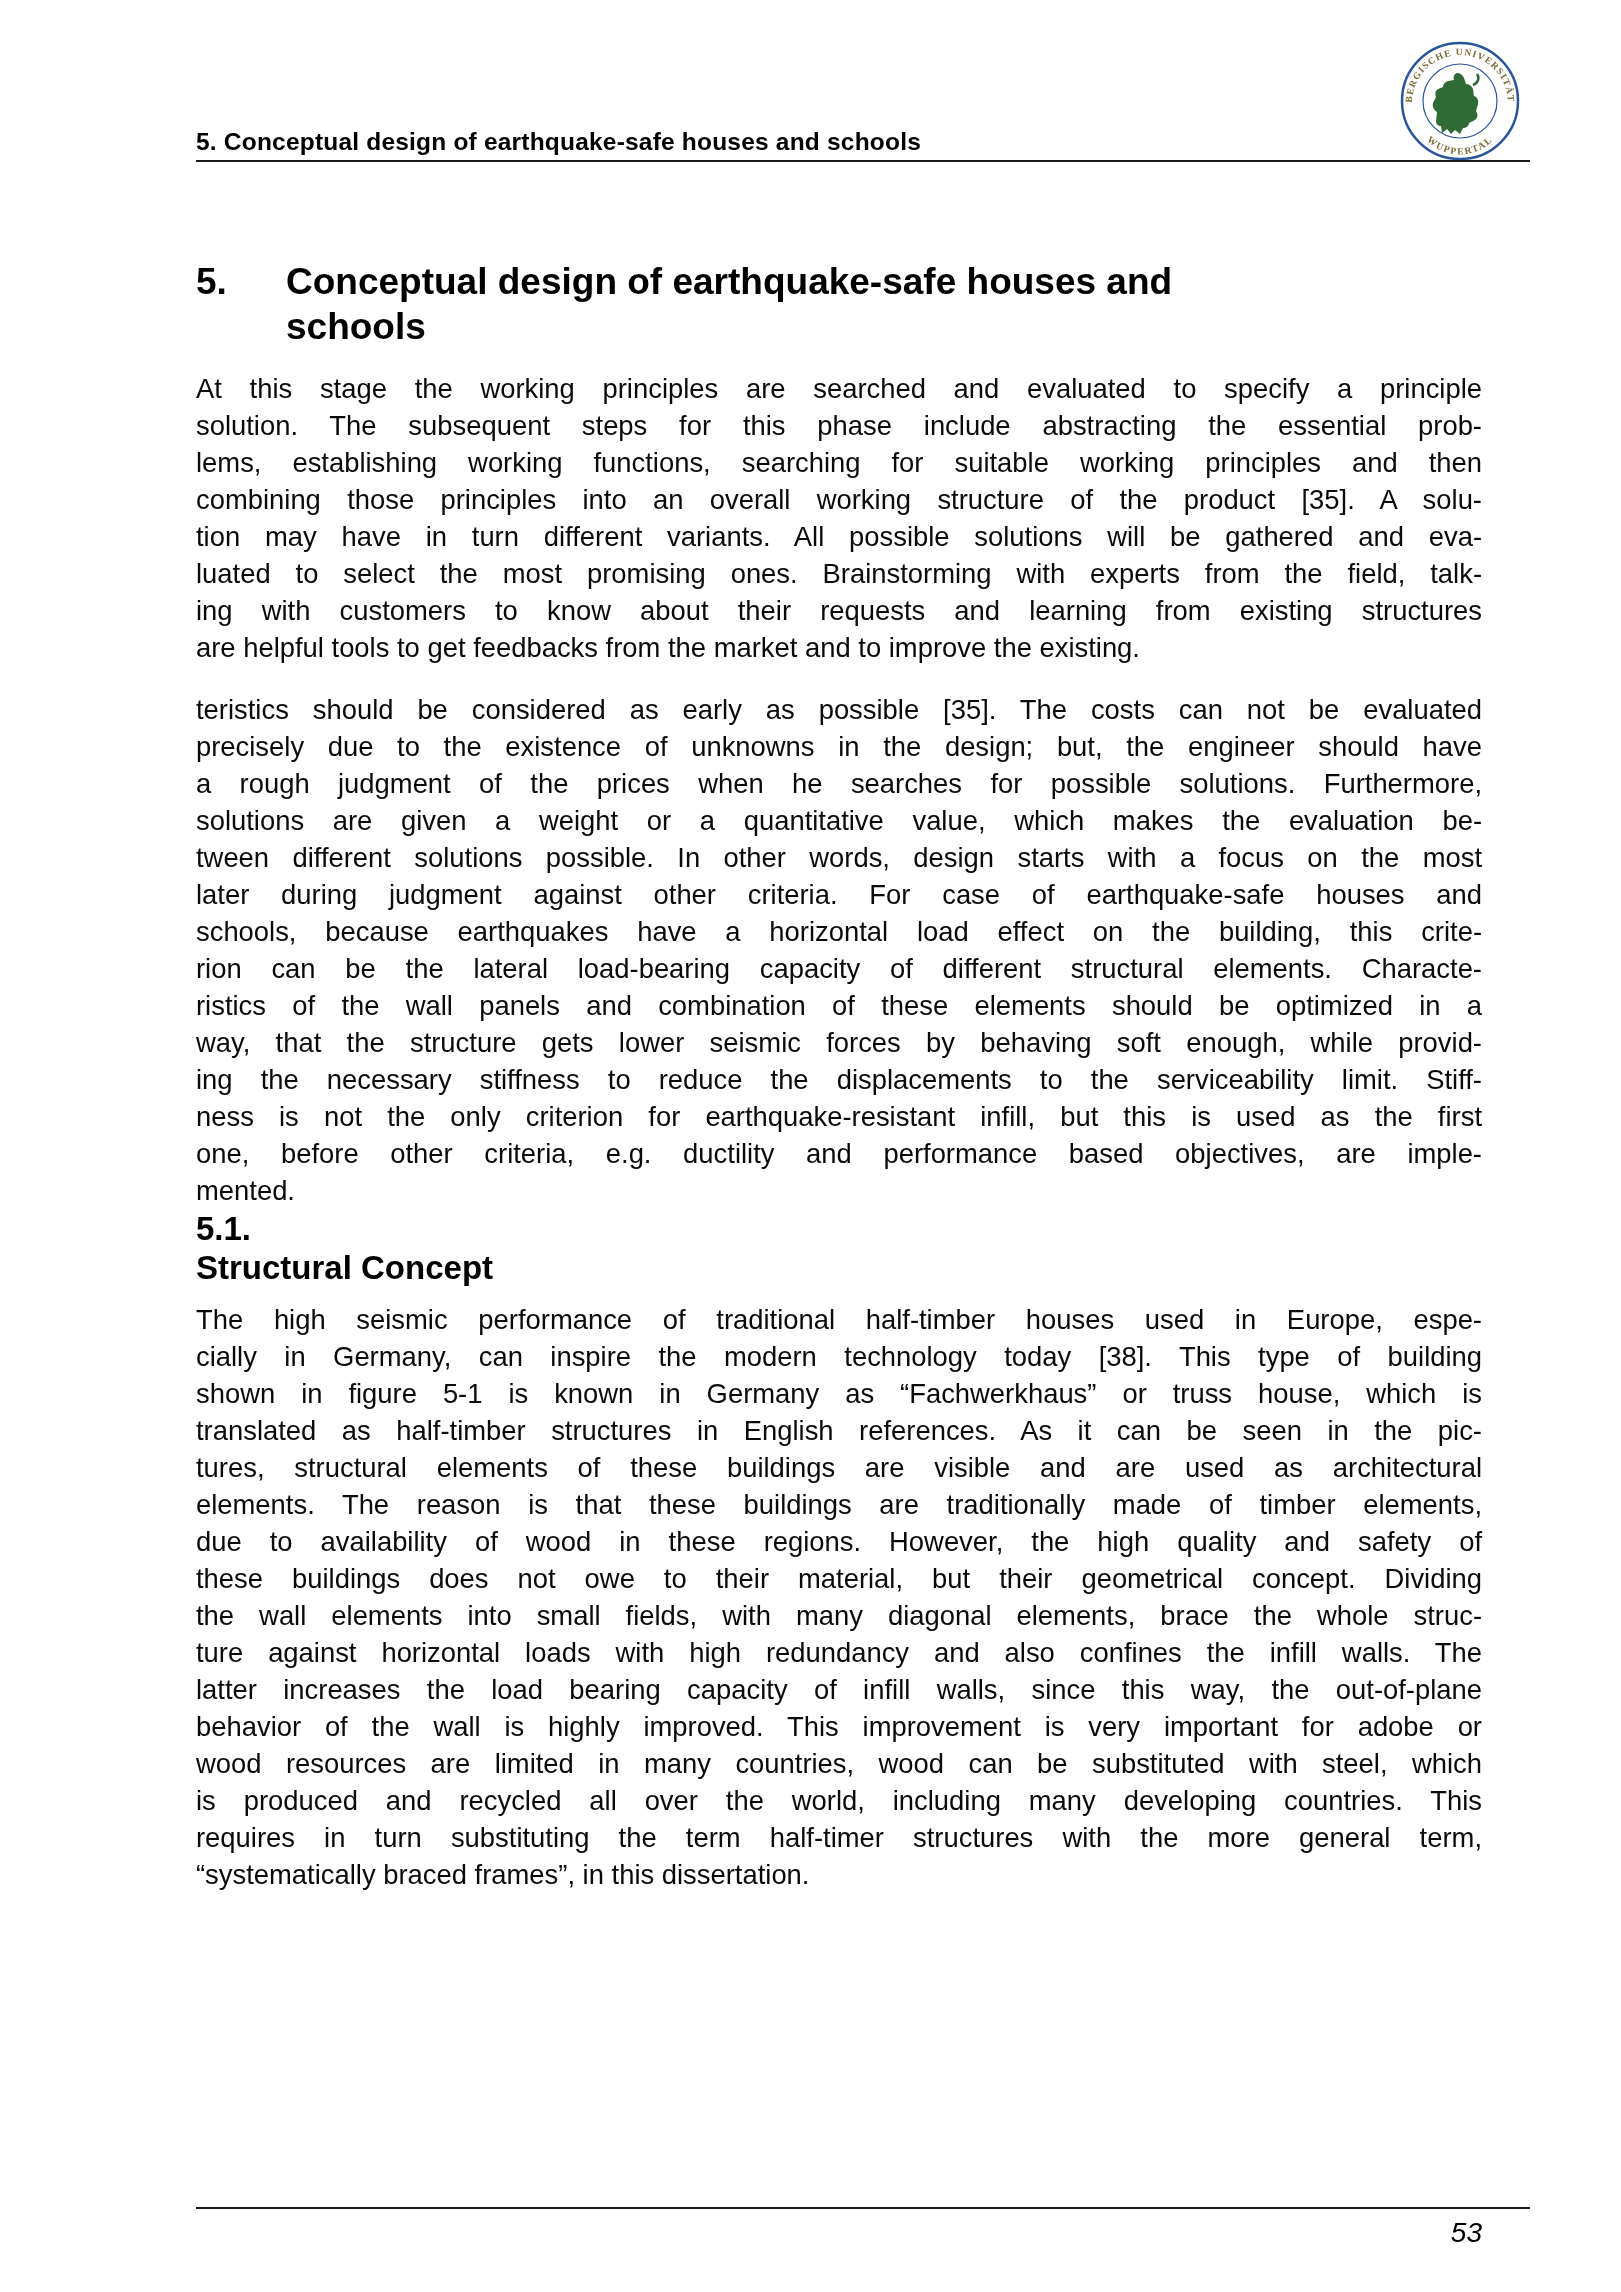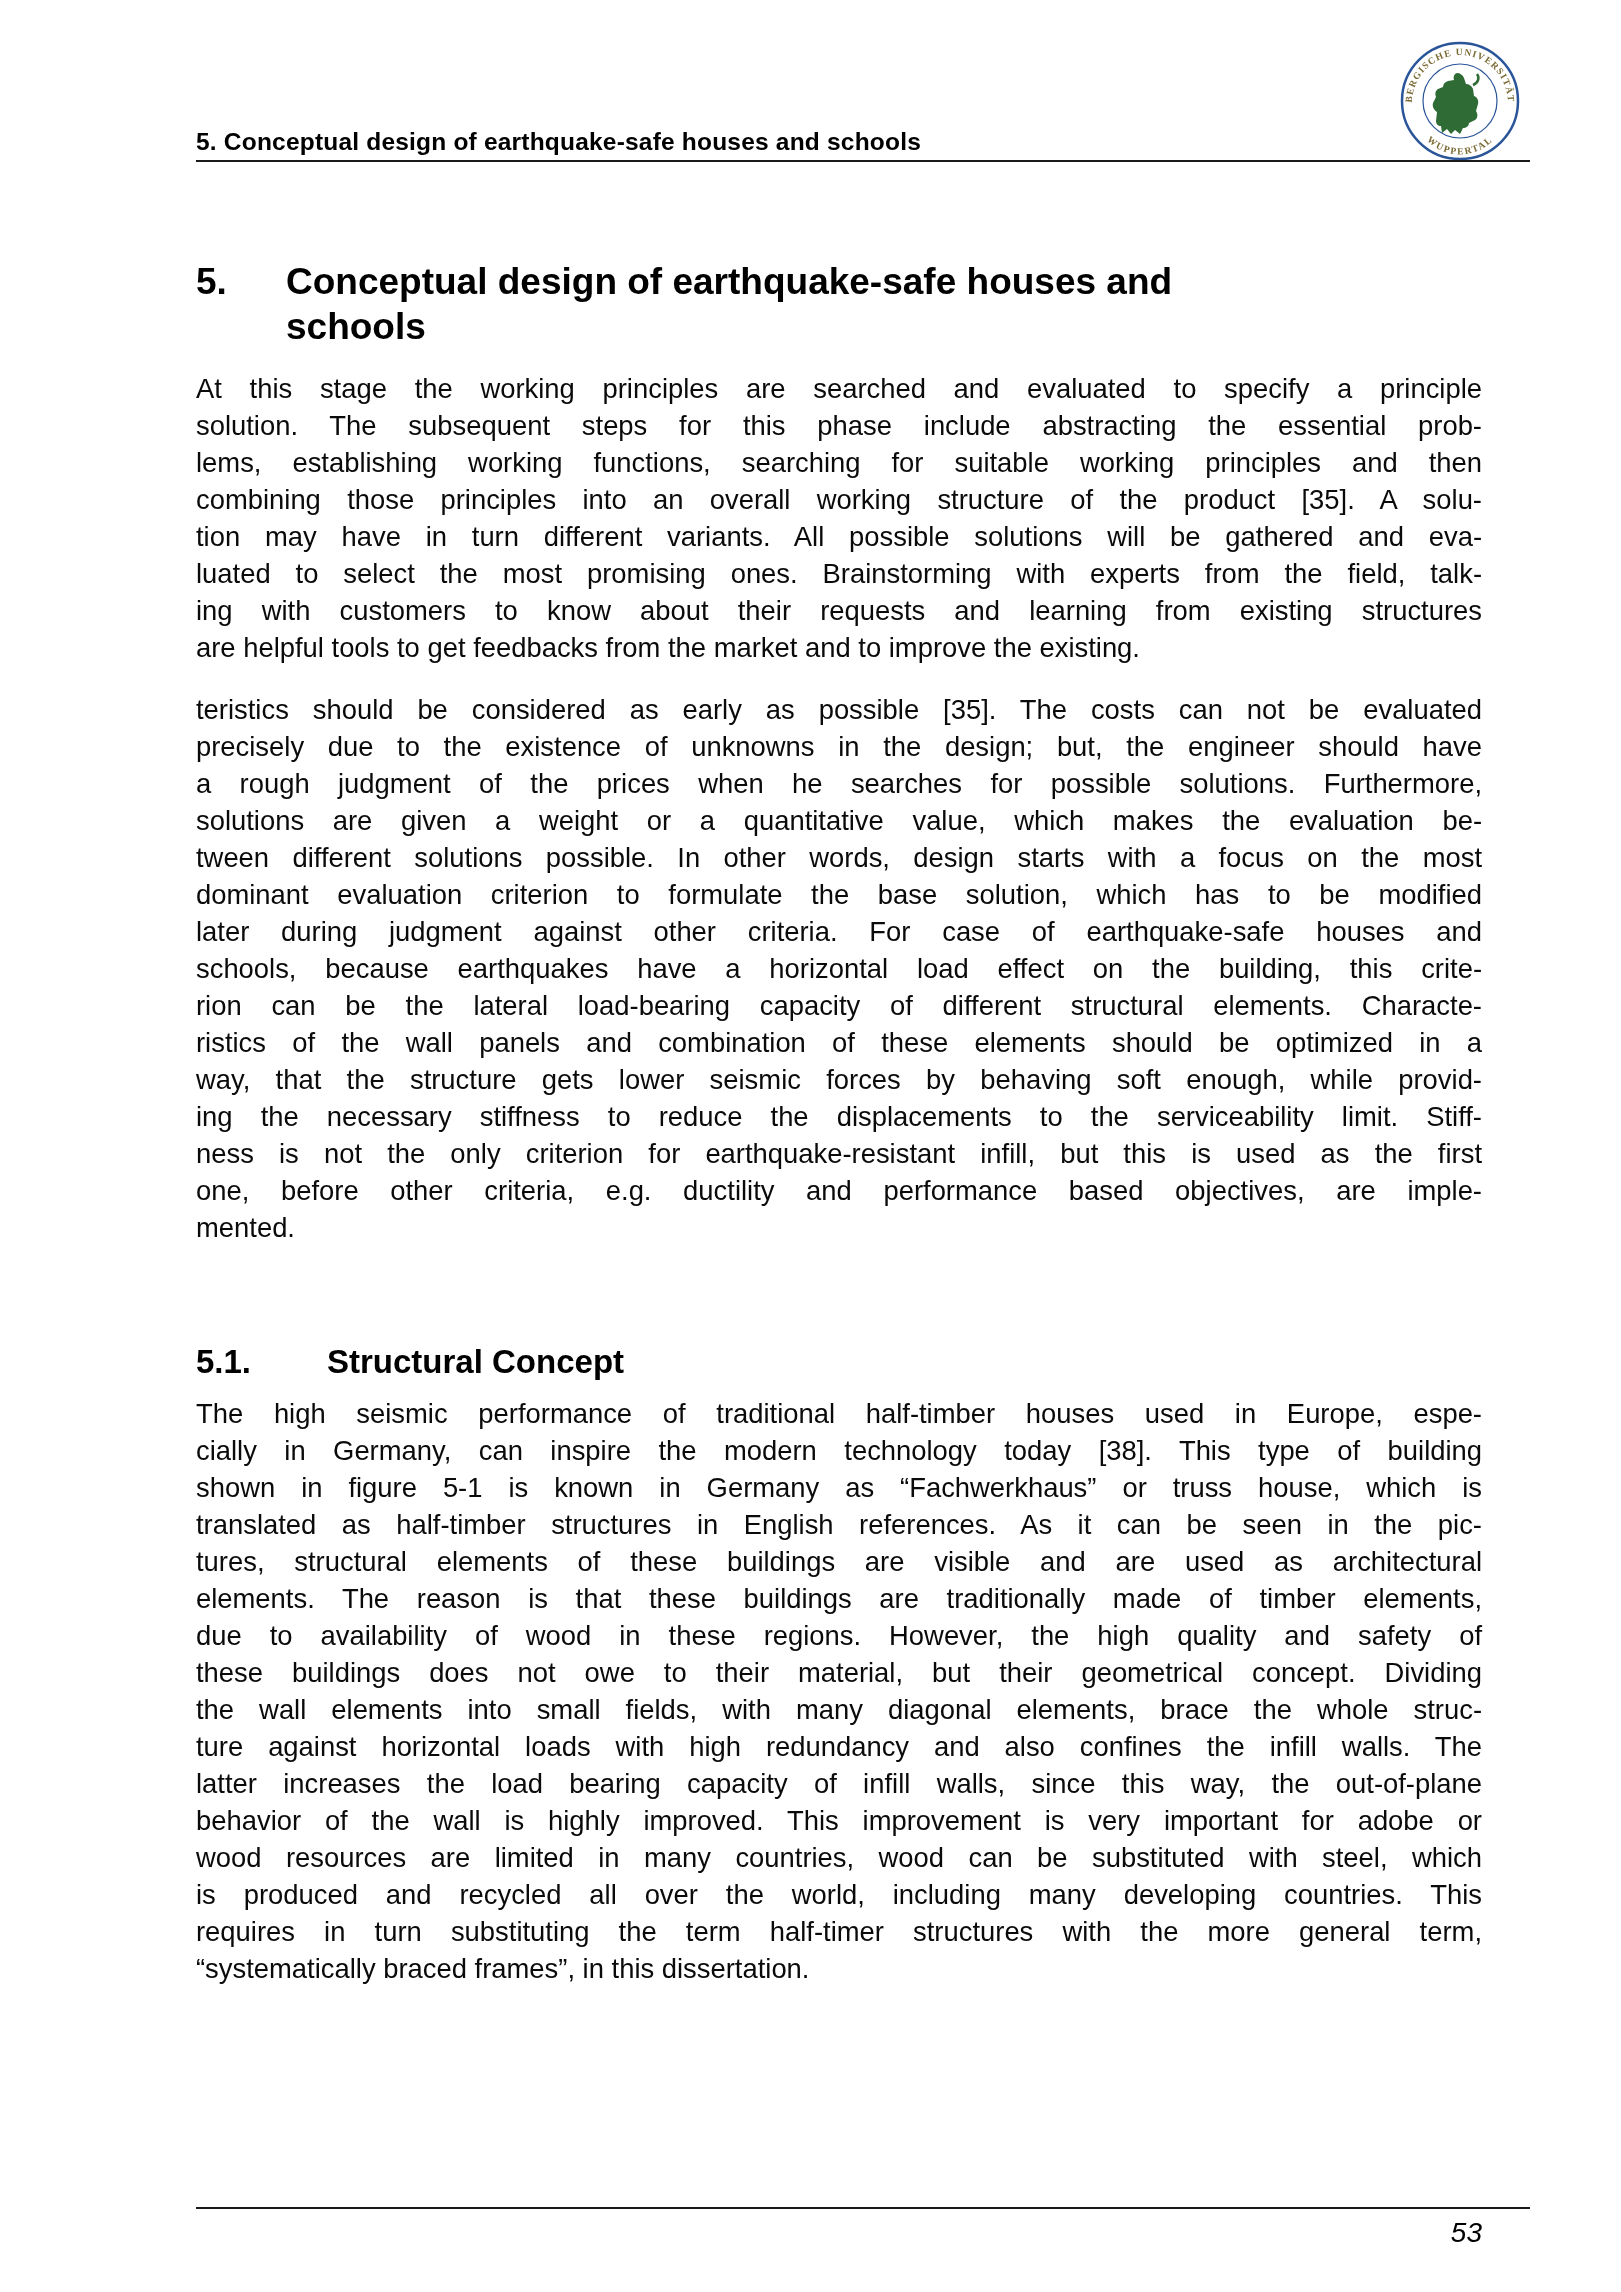--- a/index.html
+++ b/index.html
@@ -60,24 +60,24 @@
   .para .line {
     text-align: justify;
     text-align-last: justify;
   }
   .para .line.last { text-align-last: left; }
   .p1 { margin-top: 20.6px; }
   .p2 { margin-top: 25.5px; }
   .p3 { margin-top: 13.7px; }
   .section-heading {
     display: flex;
-    margin-top: 96px;
     font-size: 33px;
     line-height: 39px;
     font-weight: 700;
+    flex-direction: column;
   }
   .sec-num { width: 131px; flex: none; }
   .footer-rule {
     position: absolute;
     left: 196px;
     top: 2207px;
     width: 1334px;
     height: 2px;
     background: #1a1a1a;
   }
@@ -145,21 +145,20 @@
         <div class="line">ing with customers to know about their requests and learning from existing structures</div>
         <div class="line last">are helpful tools to get feedbacks from the market and to improve the existing.</div>
       </div>
 
     <div class="para p2">
         <div class="line">teristics should be considered as early as possible [35]. The costs can not be evaluated</div>
         <div class="line">precisely due to the existence of unknowns in the design; but, the engineer should have</div>
         <div class="line">a rough judgment of the prices when he searches for possible solutions. Furthermore,</div>
         <div class="line">solutions are given a weight or a quantitative value, which makes the evaluation be-</div>
         <div class="line">tween different solutions possible. In other words, design starts with a focus on the most</div>
-        <div class="line">dominant evaluation criterion to formulate the base solution, which has to be modified</div>
         <div class="line">later during judgment against other criteria. For case of earthquake-safe houses and</div>
         <div class="line">schools, because earthquakes have a horizontal load effect on the building, this crite-</div>
         <div class="line">rion can be the lateral load-bearing capacity of different structural elements. Characte-</div>
         <div class="line">ristics of the wall panels and combination of these elements should be optimized in a</div>
         <div class="line">way, that the structure gets lower seismic forces by behaving soft enough, while provid-</div>
         <div class="line">ing the necessary stiffness to reduce the displacements to the serviceability limit. Stiff-</div>
         <div class="line">ness is not the only criterion for earthquake-resistant infill, but this is used as the first</div>
         <div class="line">one, before other criteria, e.g. ductility and performance based objectives, are imple-</div>
         <div class="line last">mented.</div>
       </div>

